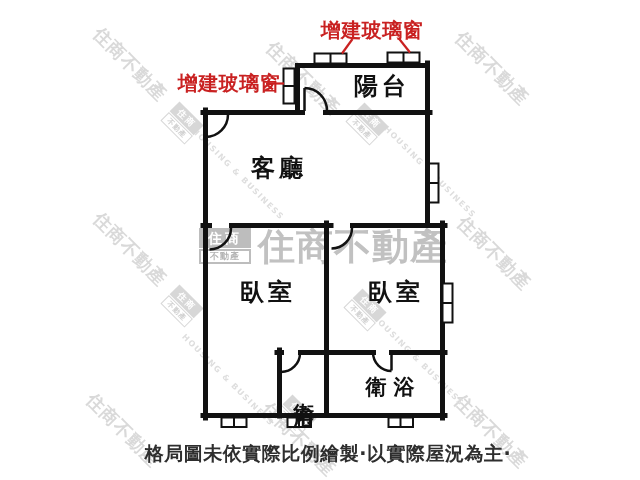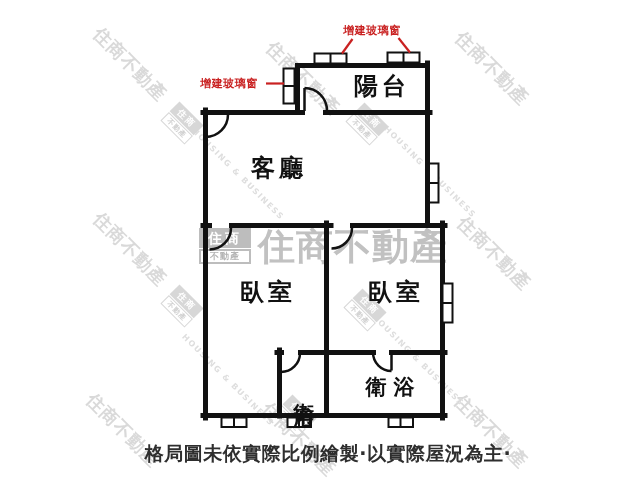--- a/index.html
+++ b/index.html
@@ -50,21 +50,21 @@
     position:absolute; transform:translate(-50%,-50%); color:#111111;
     font-size:24px; font-weight:600; white-space:nowrap; z-index:3; letter-spacing:4px;
     text-indent:4px;
   }
   .room-label.small { font-size:21px; letter-spacing:7px; text-indent:7px; }
   .room-label.vertical {
     writing-mode:vertical-rl; letter-spacing:4px; text-indent:0; font-size:21px; line-height:21px;
   }
   .red-note {
     position:absolute; transform:translate(-50%,-50%); color:var(--note-red,#c92121);
-    font-size:11px; font-weight:700; white-space:nowrap; z-index:3; letter-spacing:0.5px;text-align:center;
+    font-size:20px; font-weight:700; white-space:nowrap; z-index:3; letter-spacing:0.5px;text-align:center;
   }
   .caption {
     position:absolute; transform:translate(-50%,-50%); color:#2e2e2e; font-size:19px;
     font-weight:600; white-space:nowrap; z-index:3; letter-spacing:0.5px;
   }
 </style>
 </head>
 <body>
 
 <div class="stage">

